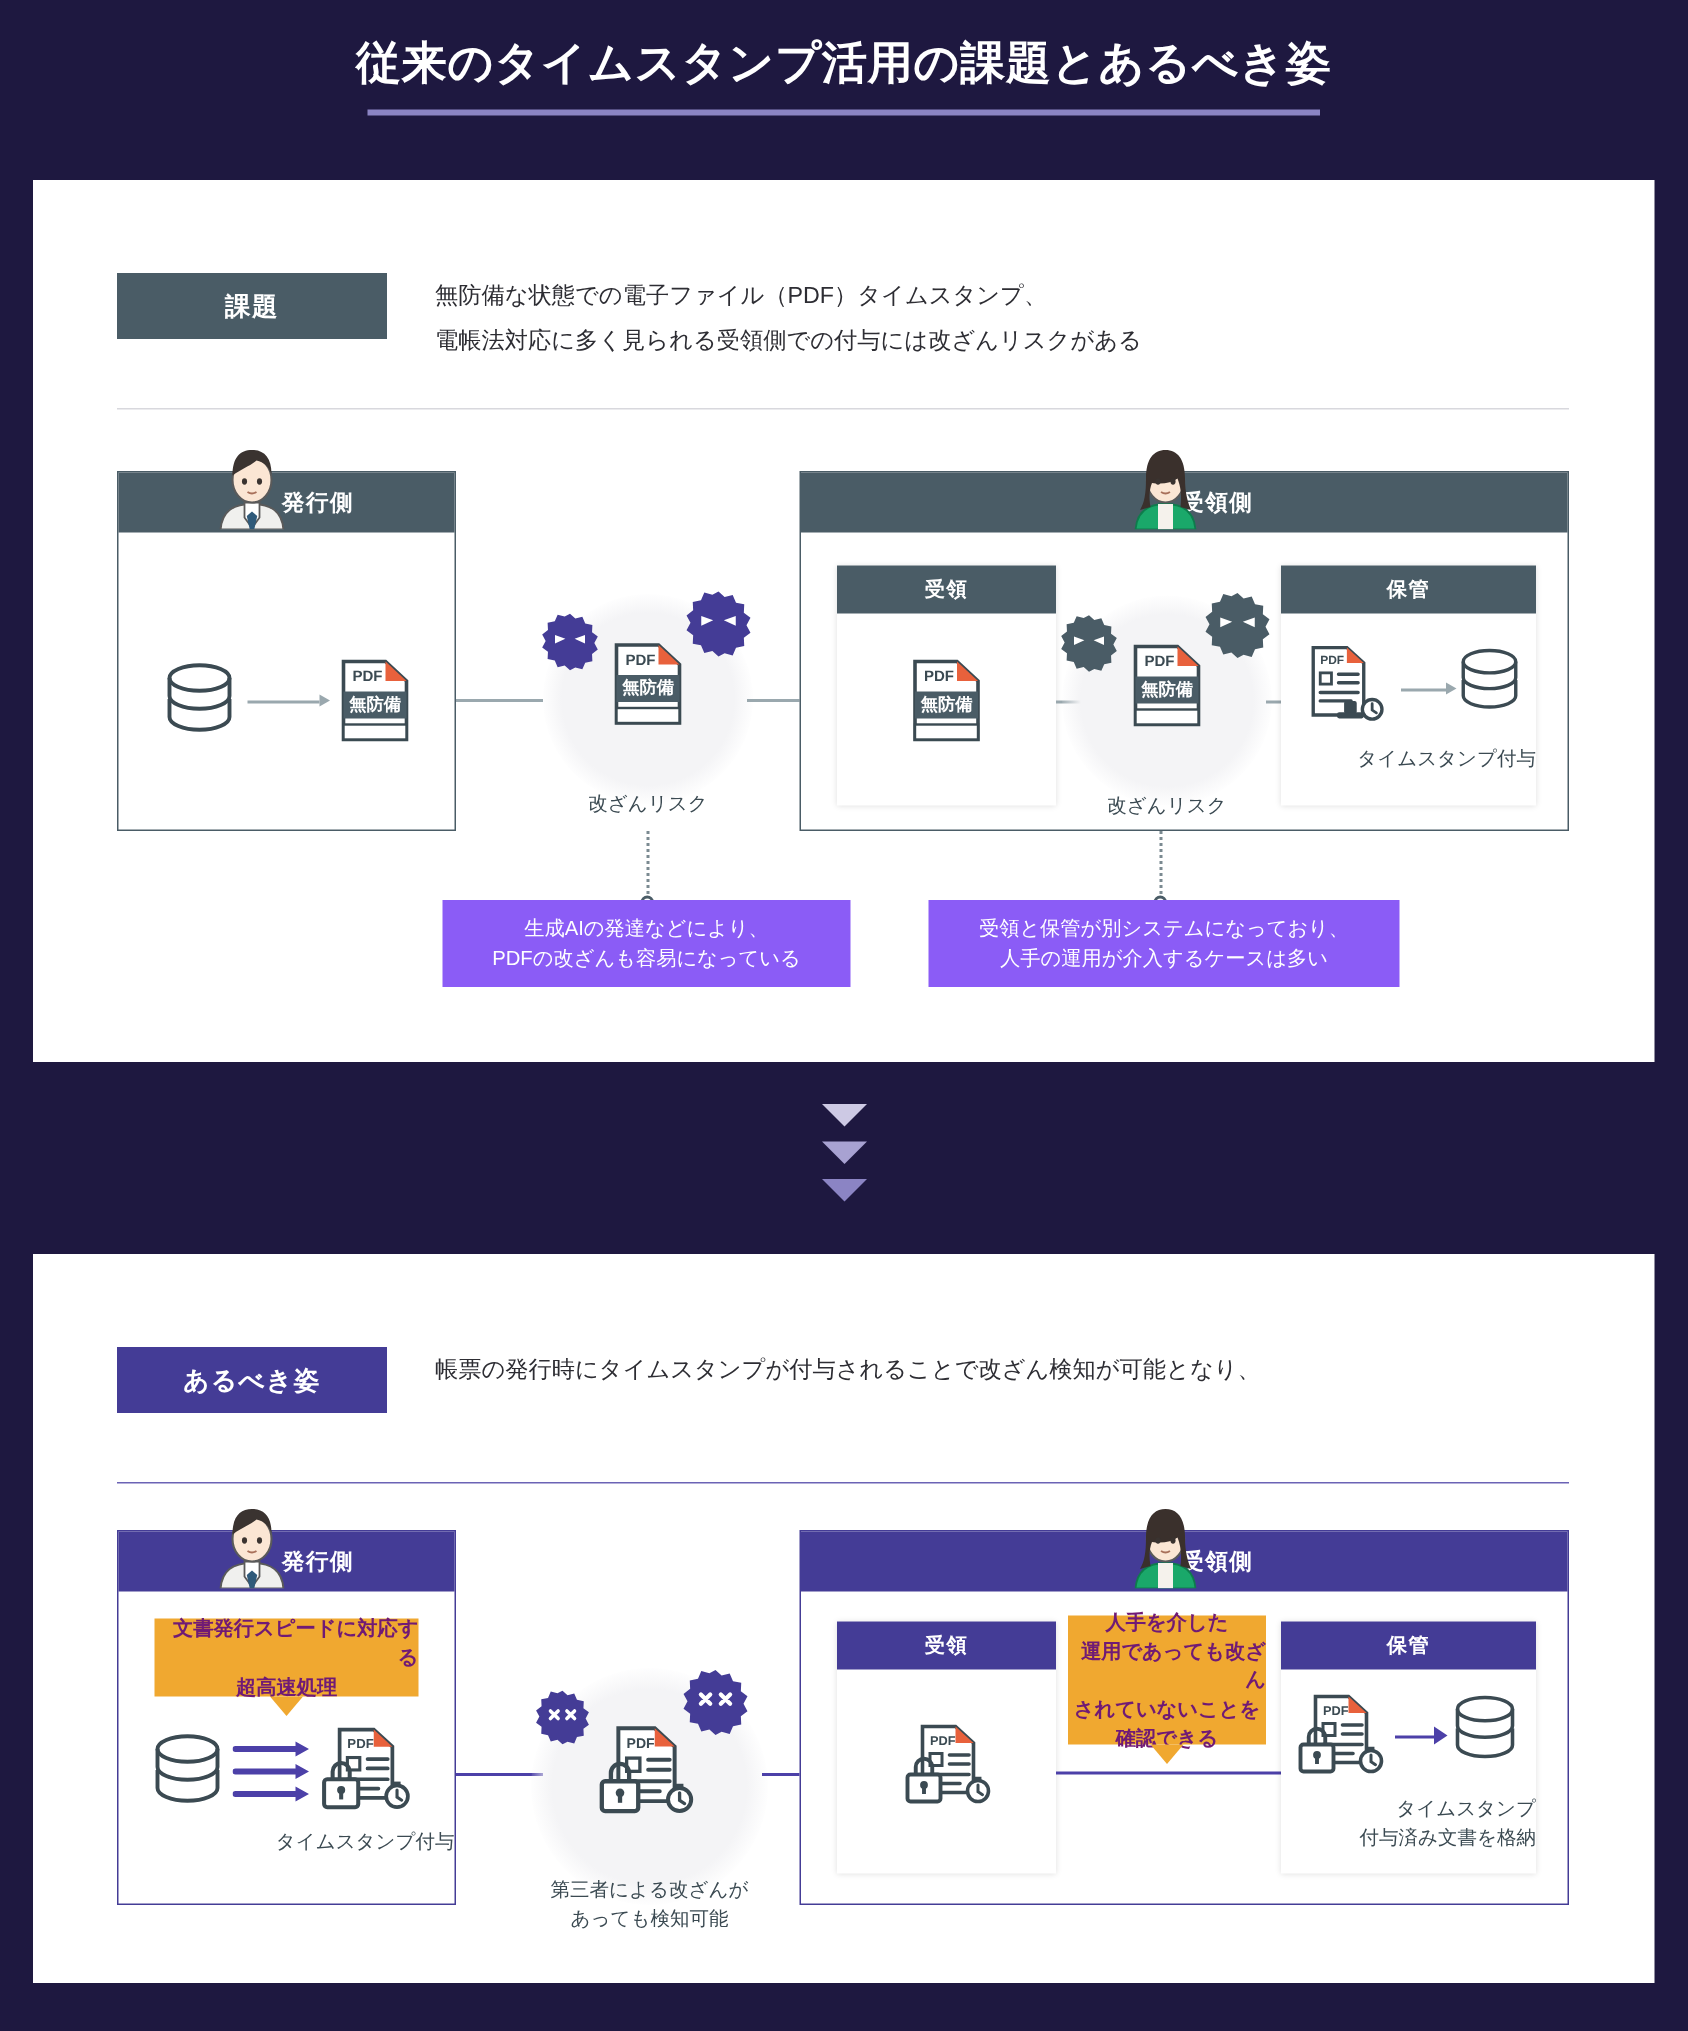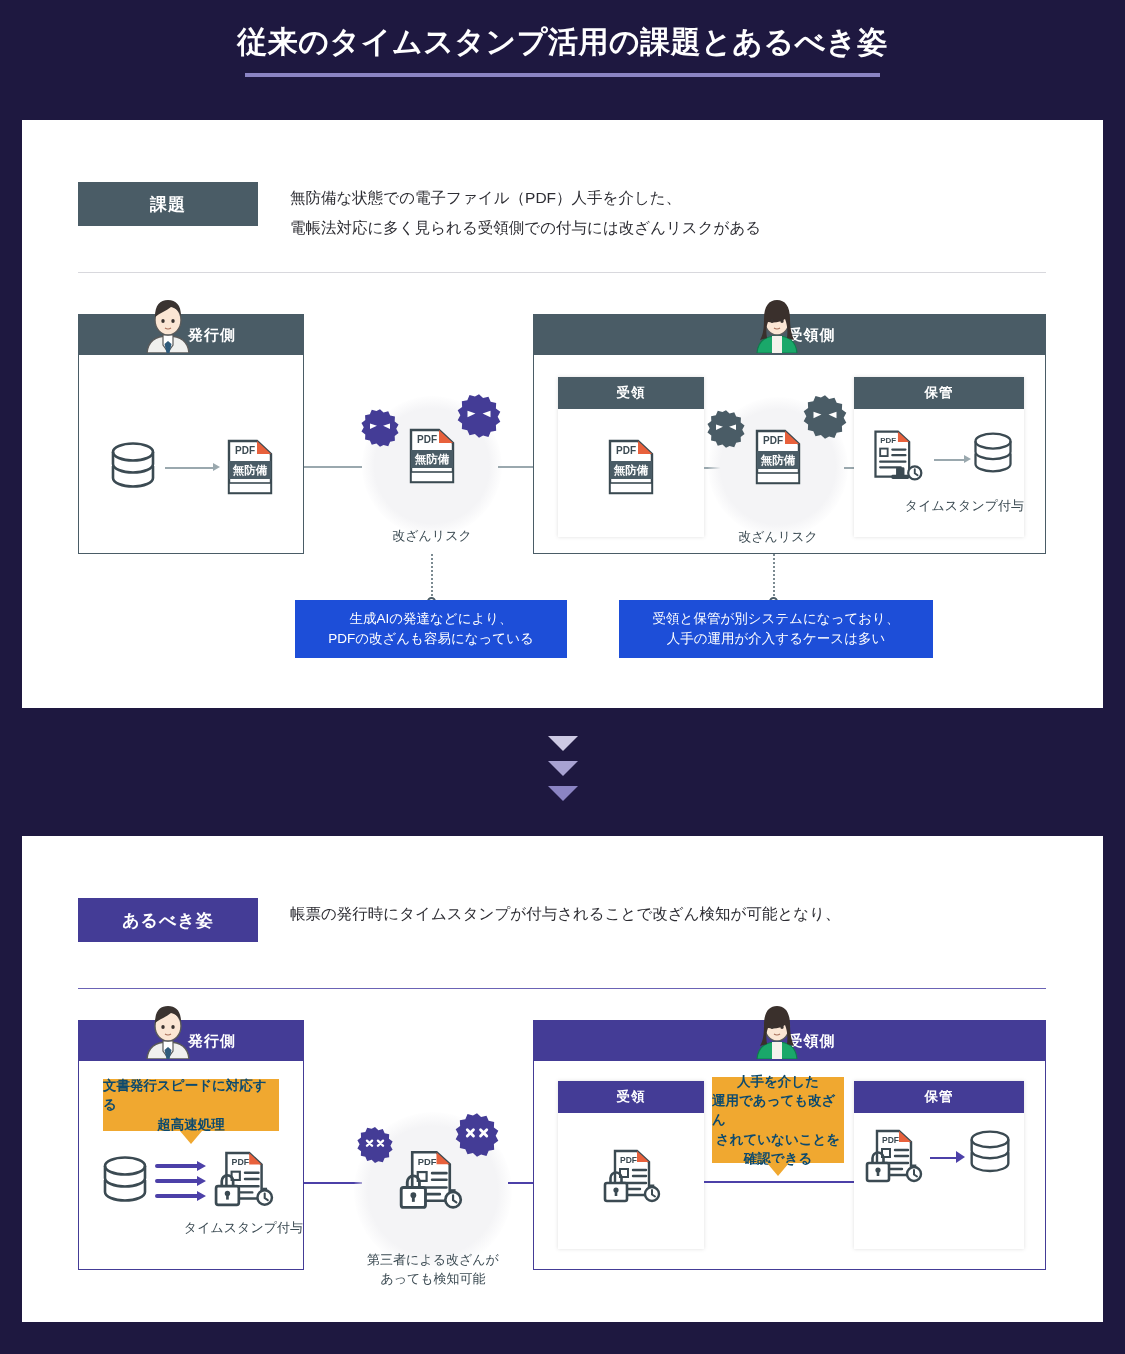--- a/index.html
+++ b/index.html
@@ -93,33 +93,33 @@
   
   .hline { position: absolute; height: 1.5px; }
   .hline.slate { background: #9aa8ae; }
   .hline.purple { background: #4c40a8; height: 2px; }
   .ahead { position: absolute; width: 0; height: 0; }
   .ahead.slate { border-left: 7px solid #9aa8ae; border-top: 4.5px solid transparent; border-bottom: 4.5px solid transparent; }
   .ahead.purple { border-left: 9px solid #4c40a8; border-top: 6px solid transparent; border-bottom: 6px solid transparent; }
 
   
   .callout {
-    position: absolute; background: #1d4ed8; color: #fff;
+    position: absolute; background: #8b5cf6; color: #fff;
     display: flex; flex-direction: column; align-items: center; justify-content: center;
     font-size: 13.5px; line-height: 1.5; text-align: center;
   }
   .dotline { position: absolute; width: 0; border-left: 2px dotted #7b8a91; }
   .dot { position: absolute; width: 9px; height: 9px; border-radius: 50%;
          background: #fff; border: 2px solid #4a5c66; }
 
   
   .tip {
-    position: absolute; background: #f0a830; color: #0c4a6e;
+    position: absolute; background: #f0a830; color: #701a75;
     display: flex; flex-direction: column; align-items: center; justify-content: center;
-    font-size: 13.5px; line-height: 1.42; text-align: left; font-weight: bold;
+    font-size: 13.5px; line-height: 1.42; text-align: right; font-weight: bold;
   }
   .tip:after {
     content: ""; position: absolute; left: 50%; bottom: -13px; margin-left: -11px;
     width: 0; height: 0;
     border-left: 11px solid transparent; border-right: 11px solid transparent;
     border-top: 13px solid #f0a830;
   }
 
   
   .tri-wrap { position: absolute; left: 0; width: 1125px; top: 736px; }
@@ -212,21 +212,21 @@
   <div class="title-wrap">
     <div class="title">従来のタイムスタンプ活用の課題とあるべき姿</div>
     <div class="title-rule"></div>
   </div>
 
   <div class="card" id="card-top">
 
     <div class="sec-head">
       <div class="badge dark">課題</div>
       <div class="sec-desc">
-        <div>無防備な状態での電子ファイル（PDF）人手を介した、</div>
+        <div>無防備な状態での電子ファイル（PDF）タイムスタンプ、</div>
         <div>電帳法対応に多く見られる受領側での付与には改ざんリスクがある</div>
       </div>
     </div>
     <div class="divider dark"></div>
 
     <div class="panel slate" style="left:56px; top:194px; width:226px; height:240px;">
       <div class="panel-hd">
         <div class="avatar" style="left:58px;">
           <svg width="62" height="58">
               <use href="#ic-av-male"></use>
@@ -470,16 +470,20 @@
               <use href="#ic-pdf-lock"></use>
             </svg>
         </div>
         <div class="hline purple" style="left:76px; top:76px; width:26px;"></div>
         <div class="ahead purple" style="left:102px; top:70px;"></div>
         <div style="position:absolute; left:114px; top:48px;">
           <svg width="44" height="52">
               <use href="#ic-db"></use>
             </svg>
         </div>
+        <div class="cap" style="top:116px;">
+          <div>タイムスタンプ</div>
+          <div>付与済み文書を格納</div>
+        </div>
       </div>
     </div>
   </div>
 </div>
 
 </body></html>

